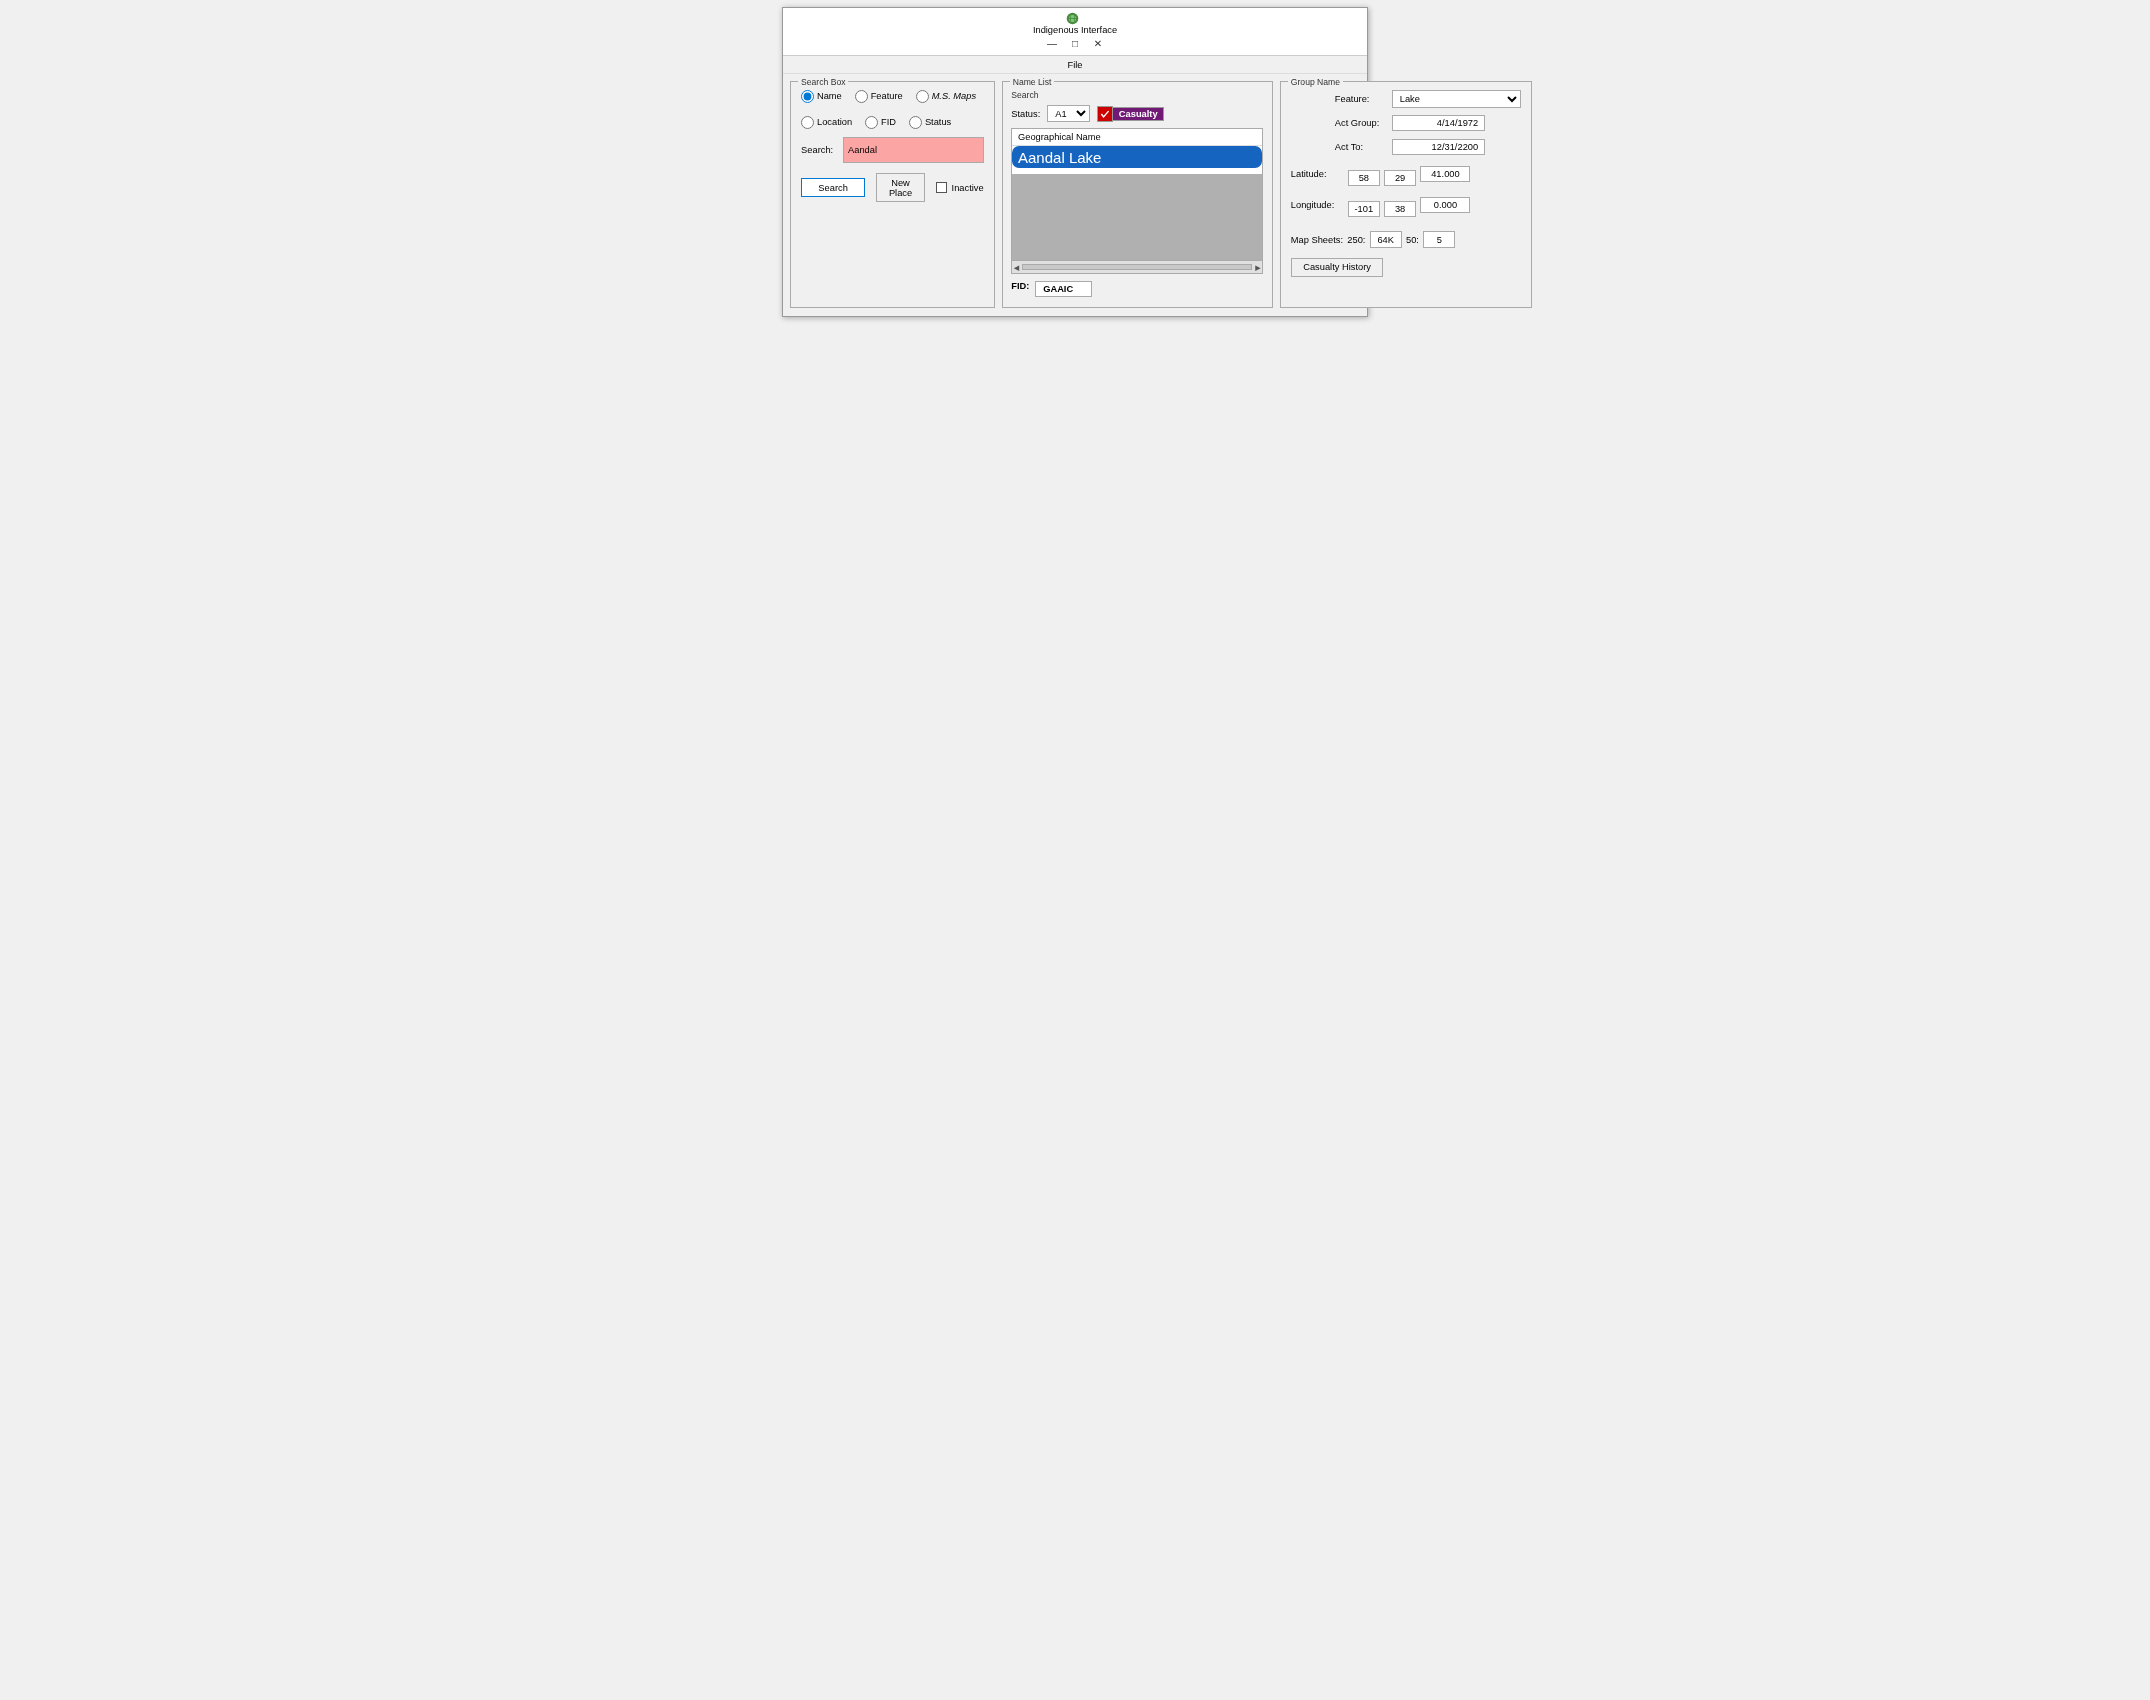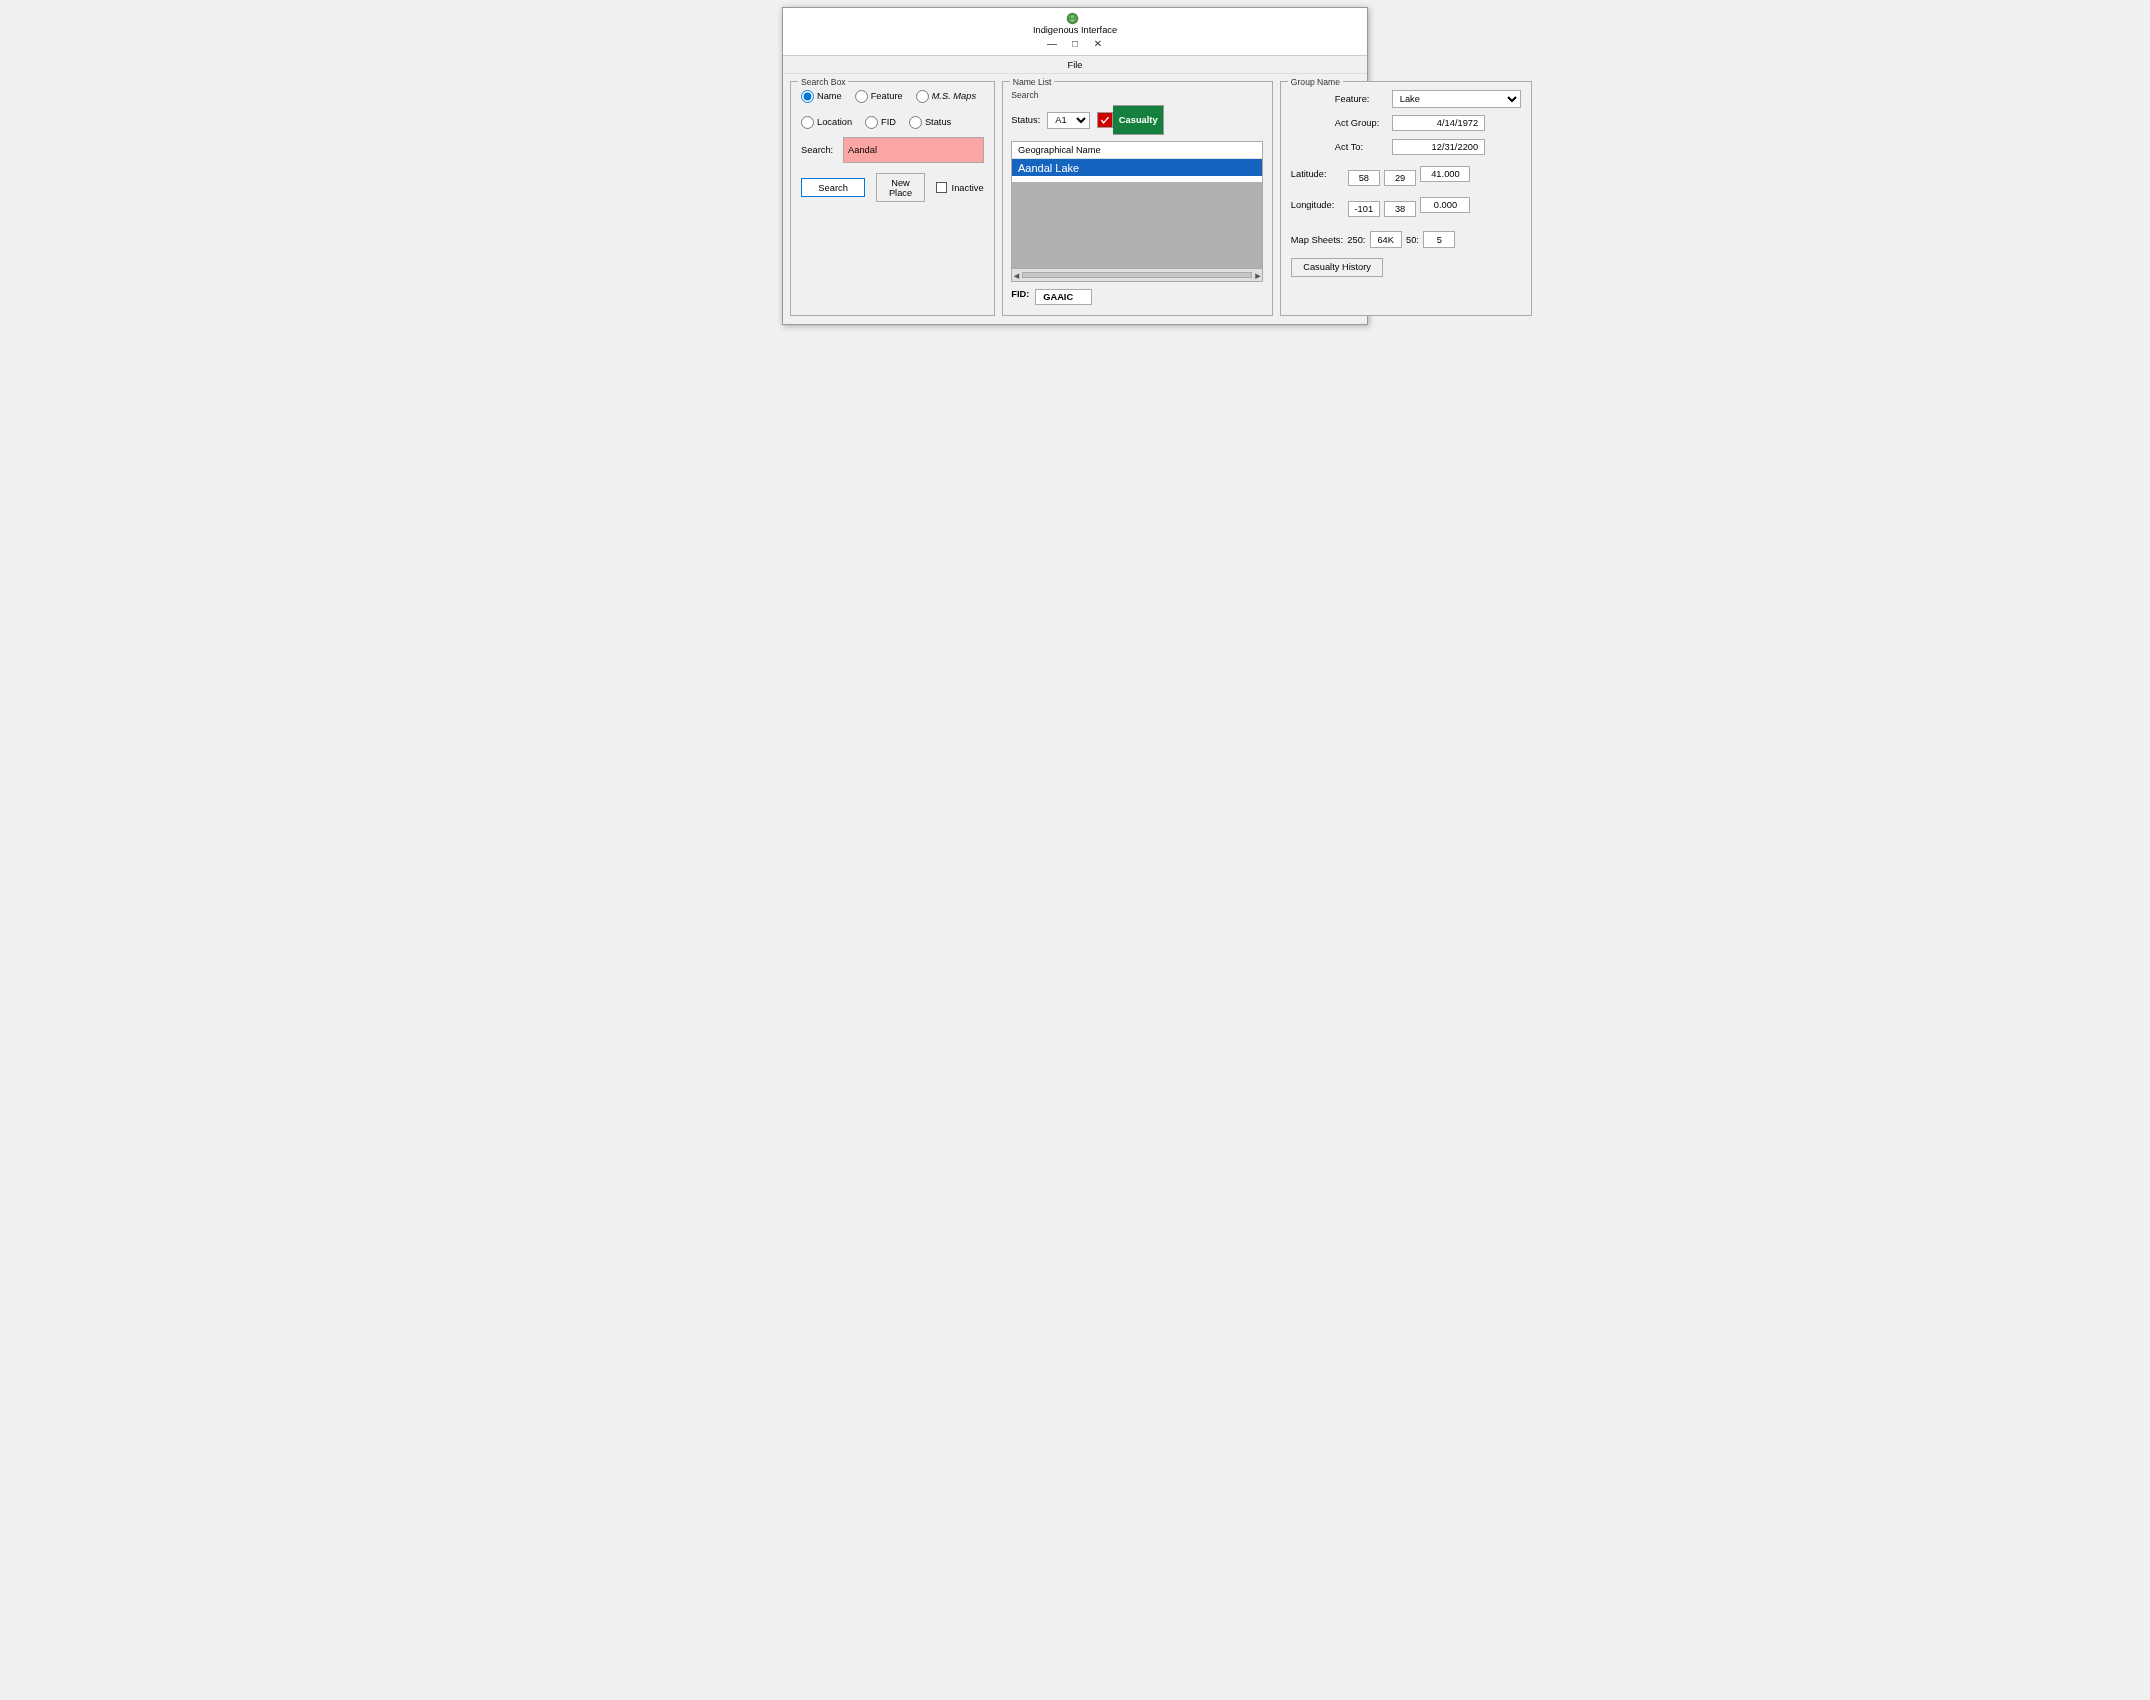--- a/index.html
+++ b/index.html
@@ -210,47 +210,48 @@
       background: #cc0000;
       border: 0.7px solid #999;
       display: flex;
       align-items: center;
       justify-content: center;
       margin-right: 0;
       cursor: pointer;
     }
     .casualty-check svg { width: 10px; height: 10px; }
     .casualty-text {
-      background: #15803d;
+      background: #701a75;
       color: white;
       font-size: 9.3px;
       font-weight: bold;
       padding: 1.4px 5.7px;
-      height: 30px;
+      height: 14px;
       display: flex;
       align-items: center;
       border: 0.7px solid #999;
       border-left: none;
     }
     .geo-list-container {
       border: 0.7px solid #aaa;
       background: white;
       margin-bottom: 7.1px;
       overflow: hidden;
     }
     .geo-list-header {
       background: white;
       padding: 2.9px 5.7px;
       font-size: 9.3px;
       border-bottom: 0.7px solid #ddd;
     }
     .geo-list-item {
       padding: 2.9px 5.7px;
-      font-size: 11px;
-      cursor: pointer;
+      font-size: 15px;
+      cursor: pointer;
+      border-radius: 7px;
     }
     .geo-list-item.selected {
       background: #1565c0;
       color: white;
     }
     .geo-list-empty {
       background: #b0b0b0;
       height: 86px;
     }
     .geo-list-scrollbar {

